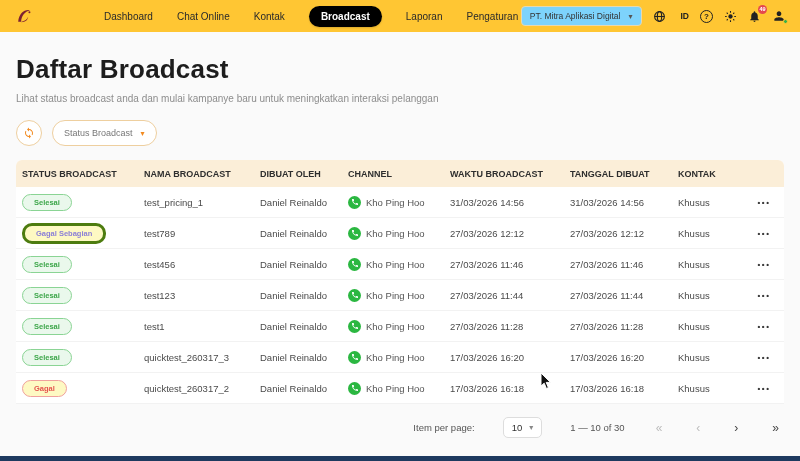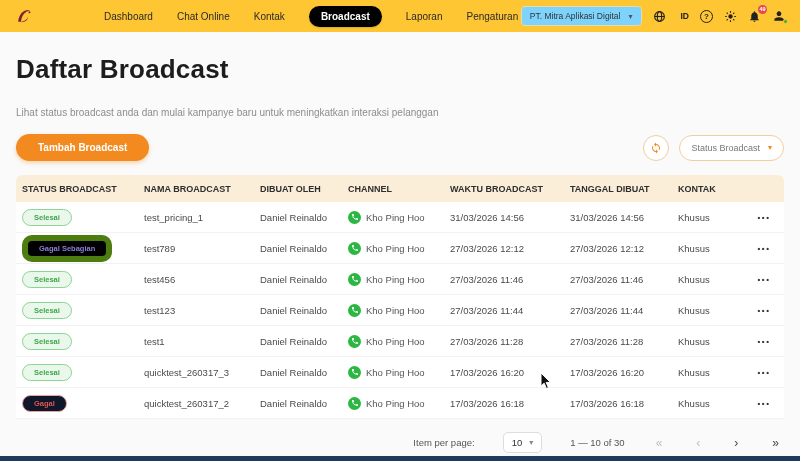--- a/index.html
+++ b/index.html
@@ -42,21 +42,21 @@
     min-width:9px; height:9px; padding:0 1px; border-radius:5px;
     display:flex; align-items:center; justify-content:center;
   }
   .status-dot {
     position:absolute; bottom:-1px; right:-2px;
     width:5px; height:5px; background:#35B24A; border:1px solid #FFC633; border-radius:50%;
   }
   
   main { padding:0 16px; }
   .page-title { font-size:26px; font-weight:bold; color:#1d1d1d; margin-top:22px; letter-spacing:.2px; }
-  .page-subtitle { font-size:10px; color:#8d8d8d; margin-top:22px; }
+  .page-subtitle { font-size:10px; color:#8d8d8d; margin-top:8px; }
   .toolbar { display:flex; justify-content:space-between; align-items:center; margin-top:16px; margin-bottom:14px; }
   .btn-primary {
     background:#F28A1F; color:#fff; border:none; cursor:pointer;
     font-family:inherit; font-size:10px; font-weight:bold;
     padding:8px 22px; border-radius:16px;
     box-shadow:0 2px 4px rgba(242,138,31,.35);
   }
   .toolbar-right { display:flex; align-items:center; gap:10px; }
   .refresh-btn {
     width:26px; height:26px; border-radius:50%; background:#fff;
@@ -91,22 +91,22 @@
   }
   .th, .td { padding-left:6px; overflow:hidden; white-space:nowrap; }
   .c0{width:122px}.c1{width:116px}.c2{width:88px}.c3{width:102px}
   .c4{width:120px}.c5{width:108px}.c6{width:72px}
   .c7{width:40px; display:flex; justify-content:center; padding-left:0;}
   .badge {
     display:inline-block; font-size:7.5px; font-weight:bold;
     padding:3px 11px; border-radius:10px;
   }
   .b-success { color:#3DA64A; background:#EAF8EC; border:1px solid #8AD494; }
-  .b-partial { color:#8B7FD6; background:#000000; border:6px solid #4d7c0f; }
-  .b-failed  { color:#E4554F; background:#0f172a; border:1px solid #F0A19D; }
+  .b-partial { color:#8B7FD6; background:#fef9c3; border:3px solid #4d7c0f; }
+  .b-failed  { color:#E4554F; background:#fef9c3; border:1px solid #F0A19D; }
   .channel { display:flex; align-items:center; gap:5px; color:#555; }
   .wa {
     width:13px; height:13px; border-radius:50%; background:#2BB741;
     display:flex; align-items:center; justify-content:center; flex:0 0 13px;
   }
   .dots { font-size:8px; letter-spacing:1.5px; color:#333; cursor:pointer; font-weight:bold; }
   
   .pagination {
     display:flex; justify-content:flex-end; align-items:center;
     gap:28px; padding:13px 2px 0 0; font-size:9.5px; color:#555;
@@ -178,21 +178,20 @@
       <span class="status-dot"></span>
     </div>
   </div>
 </header>
 
 <main>
   <h1 class="page-title">Daftar Broadcast</h1>
   <p class="page-subtitle">Lihat status broadcast anda dan mulai kampanye baru untuk meningkatkan interaksi pelanggan</p>
 
   <div class="toolbar">
-    <button class="btn-primary">Tambah Broadcast</button>
     <div class="toolbar-right">
       <div class="refresh-btn">
         <svg width="12" height="12" viewBox="0 0 24 24" fill="#F28A1F">
           <path d="M12 4V1L8 5l4 4V6c3.31 0 6 2.69 6 6 0 1.01-.25 1.97-.7 2.8l1.46 1.46C19.54 15.03 20 13.57 20 12c0-4.42-3.58-8-8-8zm0 14c-3.31 0-6-2.69-6-6 0-1.01.25-1.97.7-2.8L5.24 7.74C4.46 8.97 4 10.43 4 12c0 4.42 3.58 8 8 8v3l4-4-4-4v3z"></path>
         </svg>
       </div>
       <div class="filter-pill">
         <span>Status Broadcast</span>
         <span class="chev">▾</span>
       </div>

